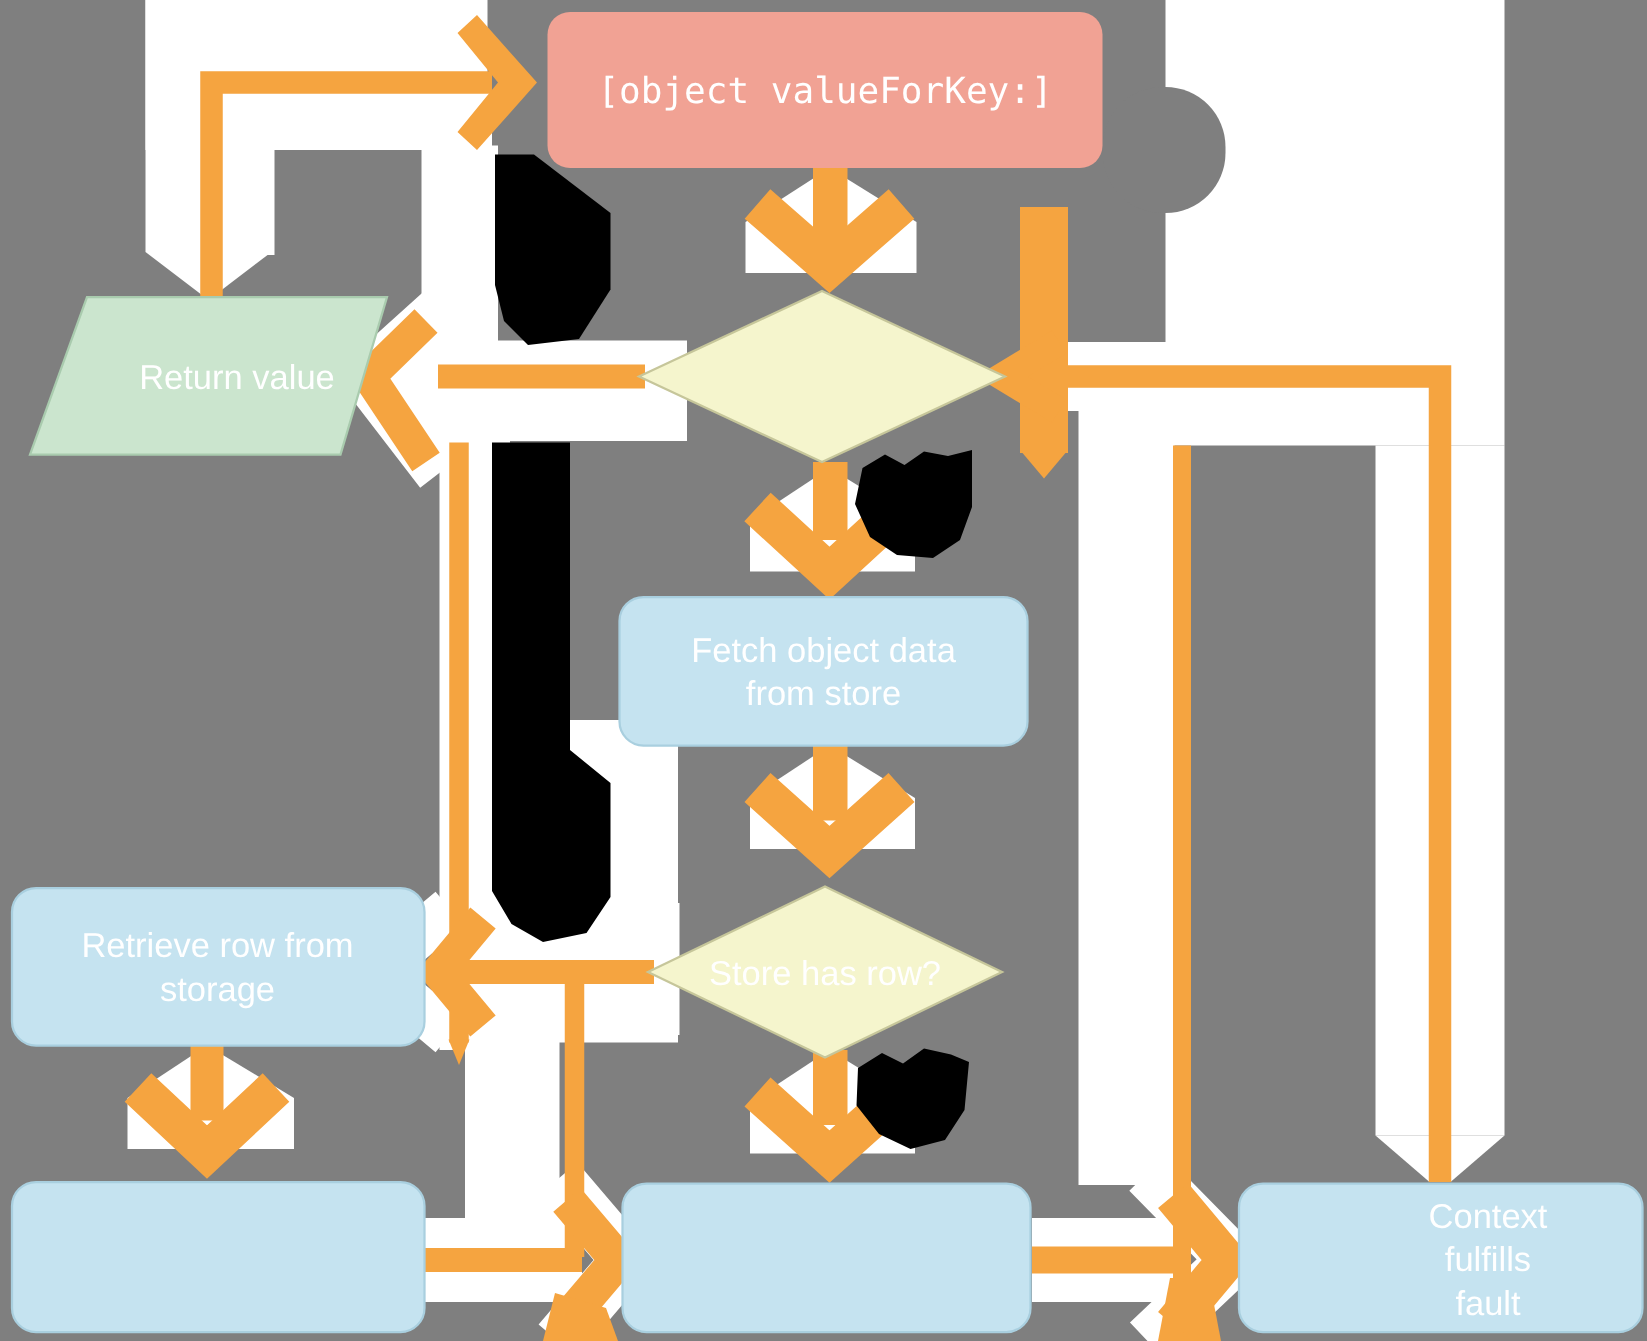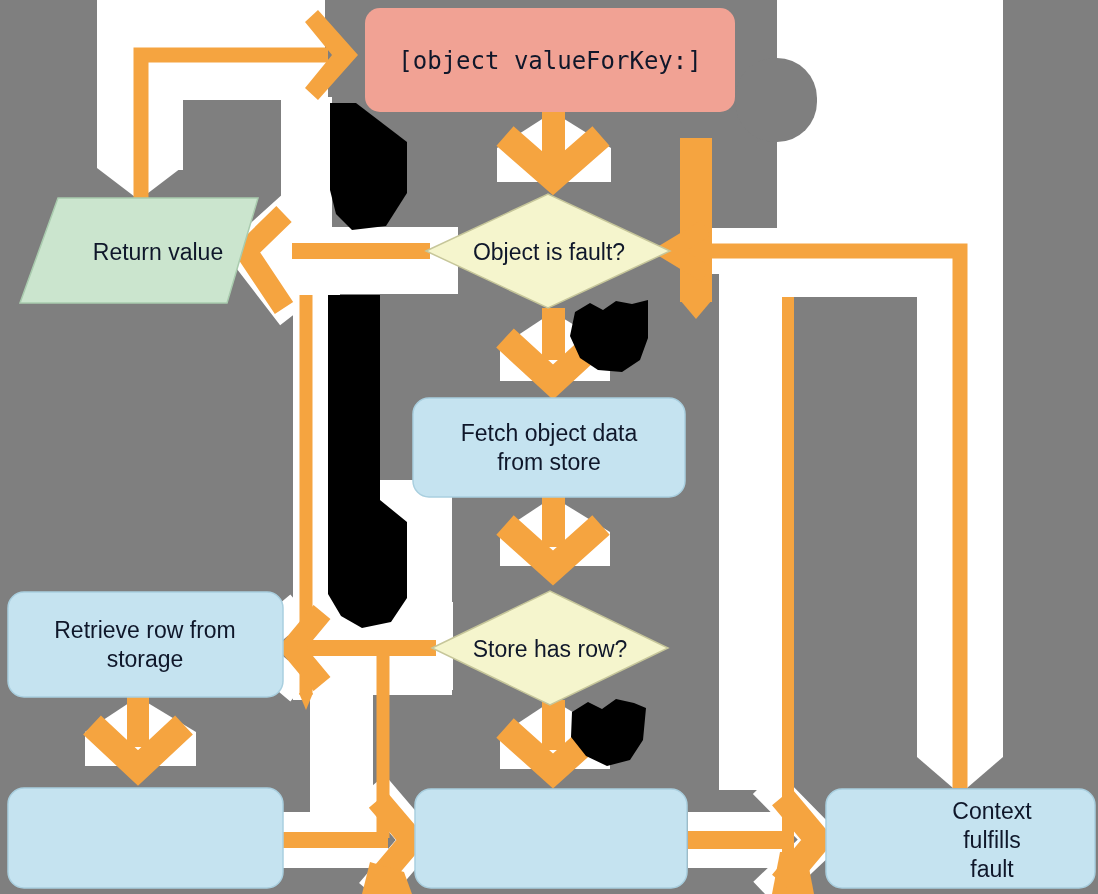--- a/index.html
+++ b/index.html
@@ -8,21 +8,21 @@
     width:1098px;height:894px;
     overflow:hidden;
     background:#7F7F7F;
     font-family:"Liberation Sans", sans-serif;
   }
   #stage svg{position:absolute;left:0;top:0;}
   .node-label{
     position:absolute;
     transform:translate(-50%,-50%);
     text-align:center;
-    color:#0f172a;
+    color:#ffffff;
     font-size:23px;
     line-height:29px;
     white-space:pre-line;
     pointer-events:none;
   }
   .mono{
     font-family:"DejaVu Sans Mono","Liberation Mono",monospace;
     font-size:24px;
     letter-spacing:0px;
   }
@@ -136,21 +136,20 @@
     <rect x="413" y="398" width="272" height="99" rx="16" fill="#C5E3F0" stroke="#A9CFDF" stroke-width="1.5"></rect>
     <polygon points="432,648 550,591 668,648 550,705" fill="#F5F5CD" stroke="#C6C69A" stroke-width="1.5"></polygon>
     <rect x="8" y="592" width="275" height="105" rx="16" fill="#C5E3F0" stroke="#A9CFDF" stroke-width="1.5"></rect>
     <rect x="8" y="788" width="275" height="100" rx="16" fill="#C5E3F0" stroke="#A9CFDF" stroke-width="1.5"></rect>
     <rect x="415" y="789" width="272" height="99" rx="16" fill="#C5E3F0" stroke="#A9CFDF" stroke-width="1.5"></rect>
     <rect x="826" y="789" width="269" height="99" rx="16" fill="#C5E3F0" stroke="#A9CFDF" stroke-width="1.5"></rect>
   </g>
 </svg>
 
   <div class="node-label mono" style="left:550px;top:61px;">[object valueForKey:]</div>
-  <div class="node-label" style="left:549px;top:252px;">Object is fault?</div>
   <div class="node-label" style="left:158px;top:252px;">Return value</div>
   <div class="node-label" style="left:549px;top:448px;">Fetch object data
 from store</div>
   <div class="node-label" style="left:550px;top:649px;">Store has row?</div>
   <div class="node-label" style="left:145px;top:645px;">Retrieve row from
 storage</div>
   <div class="node-label" style="left:992px;top:840px;">Context fulfills fault</div>
 </div>
 
 </body></html>

